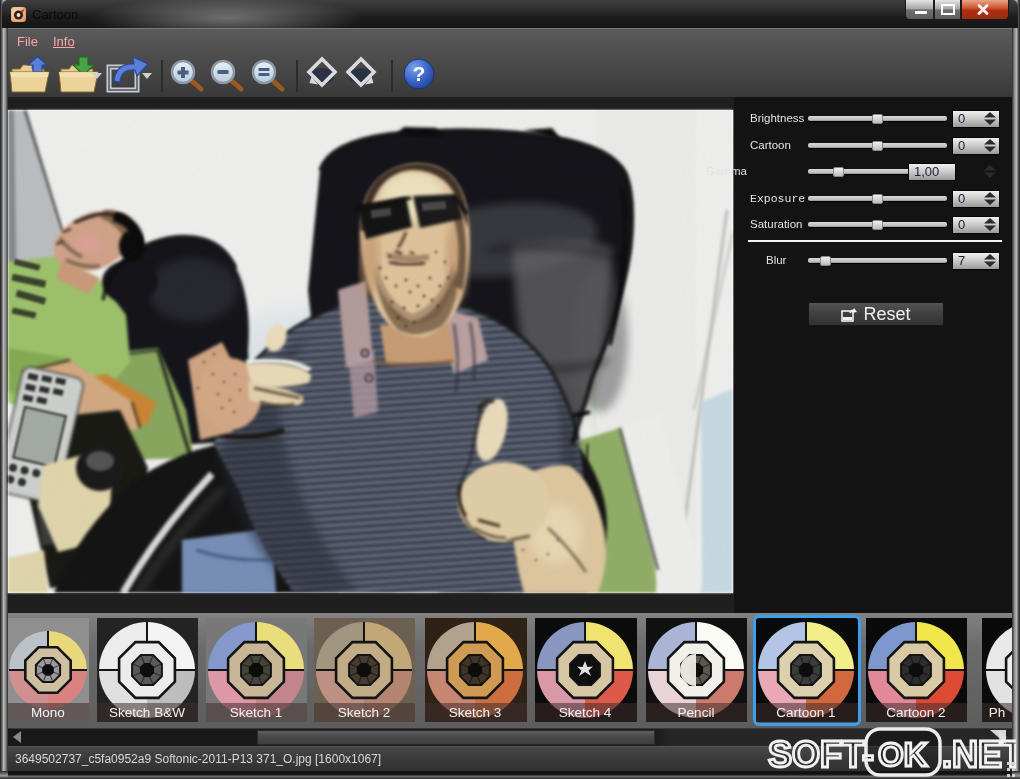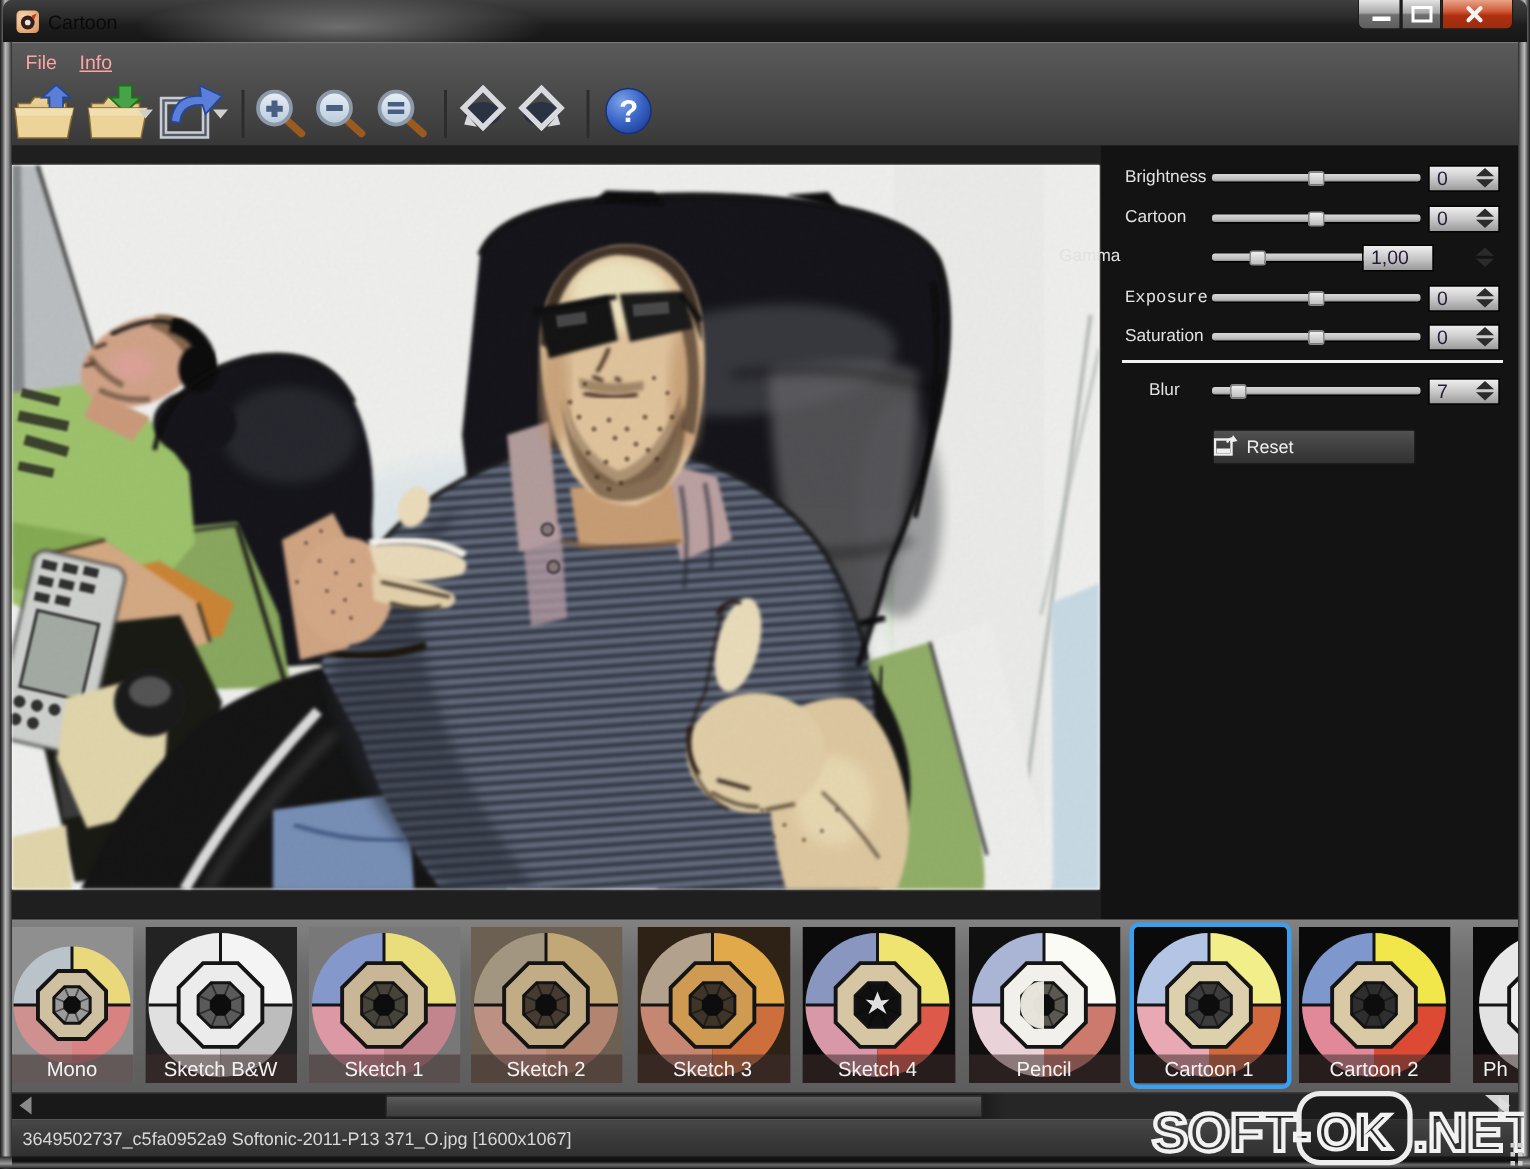--- a/index.html
+++ b/index.html
@@ -40,23 +40,23 @@
   #rightpanel { left:734px; top:97px; width:278px; height:516px; background:#131313; }
   .plabel { color:#e2e2e2; font-size:11.5px; }
   .track { height:5px; background:linear-gradient(180deg,#d9d9d9 0,#bfbfbf 70%,#8f8f8f 100%);
            border-radius:2px; box-shadow:0 1px 0 #000; }
   .handle { width:11px; height:10px; background:linear-gradient(180deg,#efefef,#bdbdbd);
             border:1px solid #888; border-radius:2px; }
   .spin { width:48px; height:18px; border:1px solid #050505;
           background:linear-gradient(180deg,#efefef 0,#c9c9c9 50%,#9a9a9a 100%);
           color:#251a38; font-size:13px; line-height:16px; padding-left:5px; }
   #sep { left:748px; top:240px; width:254px; height:2px; background:#f2f2f2; }
-  #resetbtn { left:808px; top:286px; width:136px; height:24px; border:1px solid #161616;
+  #resetbtn { left:808px; top:302px; width:136px; height:24px; border:1px solid #161616;
     background:linear-gradient(180deg,#525252 0,#3f3f3f 50%,#323232 100%);
-    border-radius:2px; color:#f0f0f0; font-size:12px; text-align:left; line-height:22px; }
+    border-radius:2px; color:#f0f0f0; font-size:18px; text-align:center; line-height:22px; }
   
   #thumbstrip { left:8px; top:613px; width:1004px; height:115px;
     background:linear-gradient(180deg,#828282 0,#6b6b6b 30%,#5d5d5d 100%); }
   .tile { top:618px; height:104px; }
   #seltile { left:753px; top:615px; width:108px; height:111px; border:3px solid #3b9ff0; border-radius:6px; }
   
   #hscroll { left:8px; top:728px; width:1004px; height:18px; border-top:1px solid #3a3a3a;
     background:linear-gradient(90deg,#191919 0,#191919 64%,#262626 66%,#262626 100%); }
   #hthumb { left:257px; top:730px; width:398px; height:15px;
     background:linear-gradient(180deg,#5d5d5d 0,#484848 50%,#3d3d3d 100%); border:1px solid #2a2a2a; }

